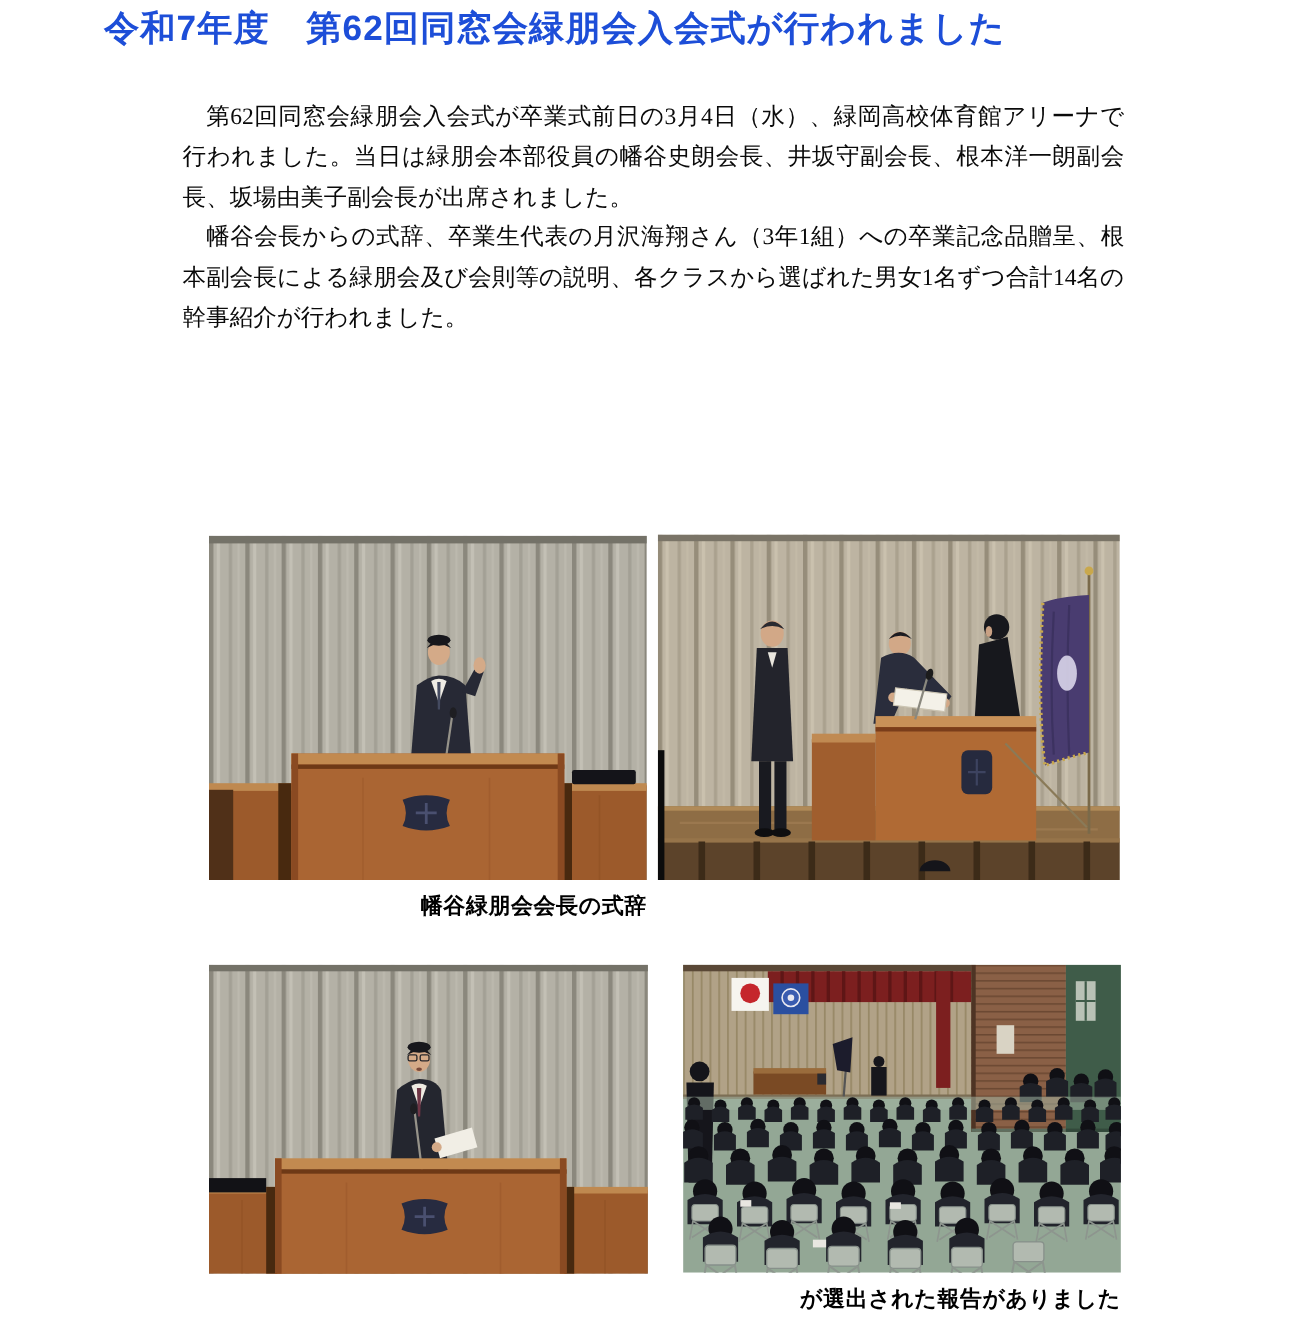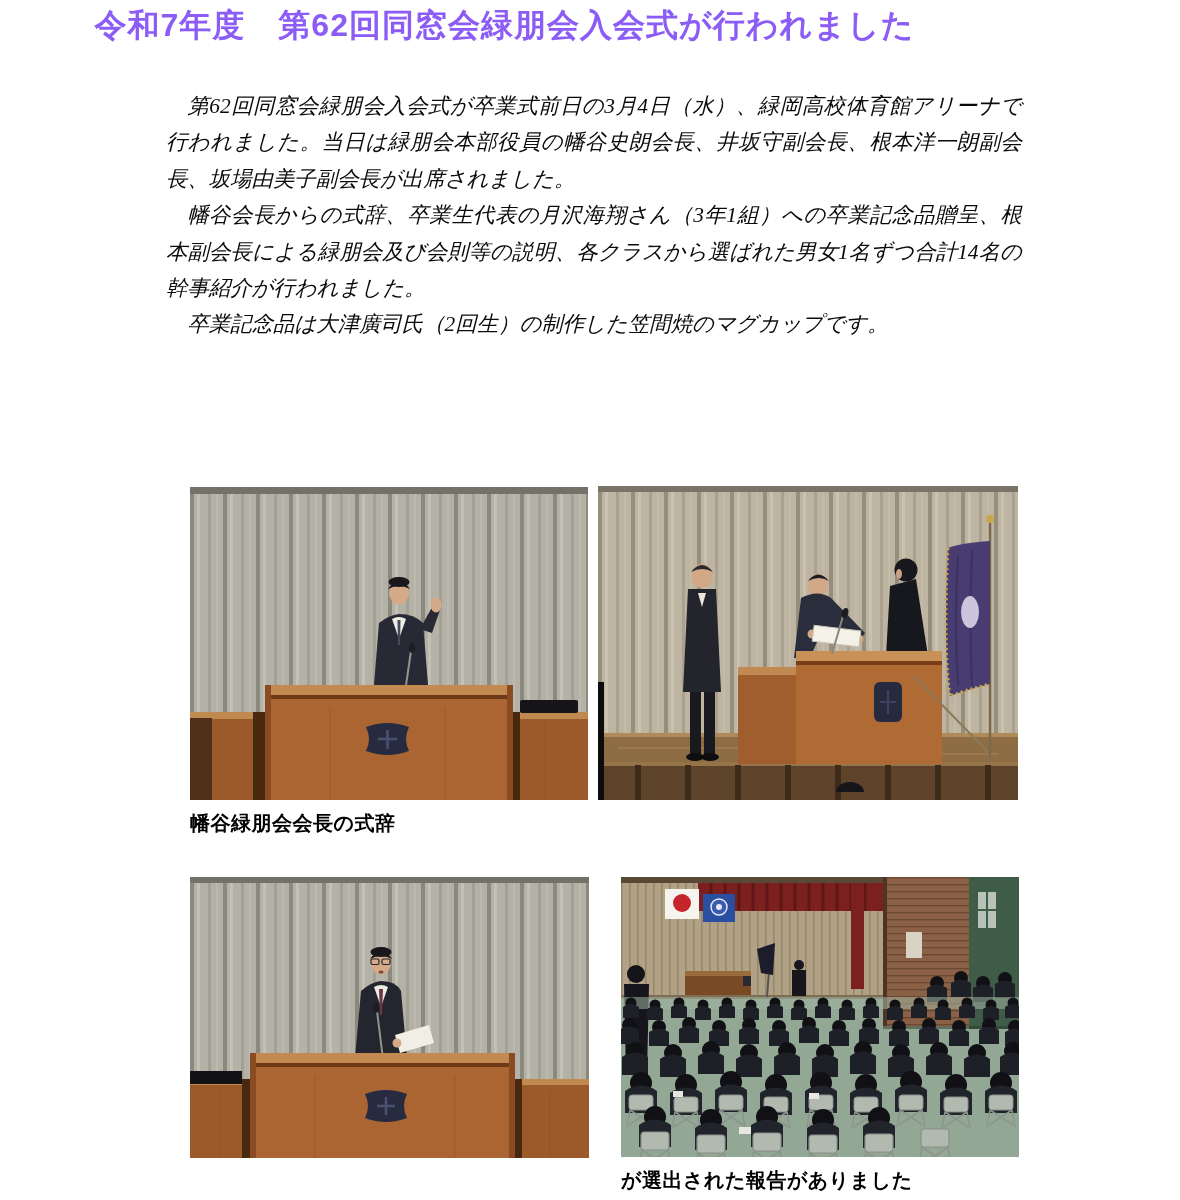--- a/index.html
+++ b/index.html
@@ -3,54 +3,53 @@
 <meta charset="utf-8">
 <style>
   html,body { margin:0; padding:0; background:#ffffff; }
   .page {
     position:relative; width:1180px; height:1200px; background:#ffffff;
     overflow:hidden; font-family:"Liberation Serif", serif; color:#0a0a0a;
   }
   .title {
     position:absolute; top:4px; left:0; width:1009px; margin:0;
     text-align:center; font-family:"Liberation Sans", sans-serif;
-    font-weight:bold; font-size:32px; letter-spacing:1px; color:#8b5cf6;
+    font-weight:bold; font-size:32px; letter-spacing:1px; color:#1d4ed8;
   }
   .body-text {
     position:absolute; left:166px; top:88px; width:856px;
-    font-size:21.4px; line-height:36.4px; text-align:justify;font-style:italic;
+    font-size:21.4px; line-height:36.4px; text-align:justify;
   }
   .body-text p { margin:0; text-indent:1em; }
   figure.photo { position:absolute; margin:0; padding:0; }
   figure.photo svg { display:block; width:100%; height:100%; }
   .p1 { left:190px; top:487px; width:398px; height:313px; }
   .p2 { left:598px; top:486px; width:420px; height:314px; }
   .p3 { left:190px; top:877px; width:399px; height:281px; }
   .p4 { left:621px; top:877px; width:398px; height:280px; }
   .caption {
     position:absolute; font-family:"Liberation Sans", sans-serif;
     font-weight:bold; font-size:20px; letter-spacing:0.5px; color:#000;
-    text-align:left;
+    text-align:right;
   }
   .c1 { left:190px; top:810px; width:398px; }
   .c2 { left:598px; top:810px; width:420px; }
   .c3 { left:158px; top:1167px; width:398px; }
   .c4 { left:621px; top:1167px; width:398px; }
 </style>
 </head>
 <body>
 
 <div class="page">
 
   <h1 class="title">令和7年度　第62回同窓会緑朋会入会式が行われました</h1>
 
   <div class="body-text">
     <p>第62回同窓会緑朋会入会式が卒業式前日の3月4日（水）、緑岡高校体育館アリーナで行われました。当日は緑朋会本部役員の幡谷史朗会長、井坂守副会長、根本洋一朗副会長、坂場由美子副会長が出席されました。</p>
     <p>幡谷会長からの式辞、卒業生代表の月沢海翔さん（3年1組）への卒業記念品贈呈、根本副会長による緑朋会及び会則等の説明、各クラスから選ばれた男女1名ずつ合計14名の幹事紹介が行われました。</p>
-    <p>卒業記念品は大津廣司氏（2回生）の制作した笠間焼のマグカップです。</p>
   </div>
 
   <figure class="photo p1">
     <svg viewBox="0 0 398 313">
       <defs>
         <pattern id="curtA" width="33" height="10" patternUnits="userSpaceOnUse">
           <rect width="33" height="10" fill="#b4b1a6"></rect>
           <rect width="4" height="10" fill="#8b887d"></rect>
           <rect x="7" width="3" height="10" fill="#c3c0b5"></rect>
           <rect x="18" width="3" height="10" fill="#a3a095"></rect>

